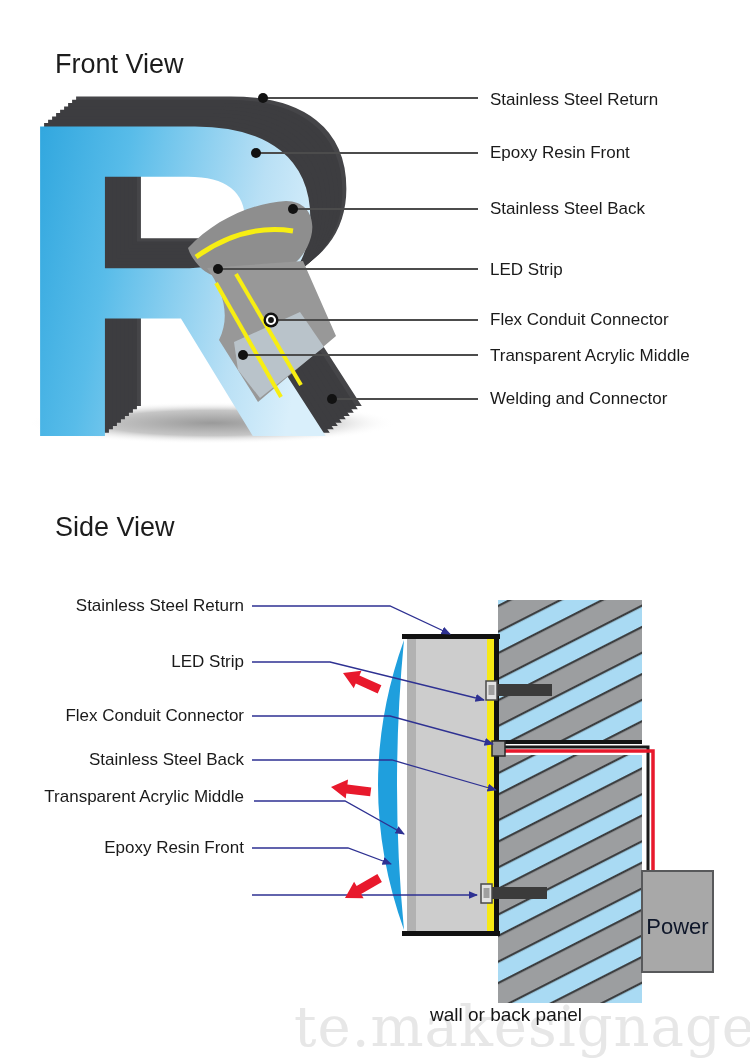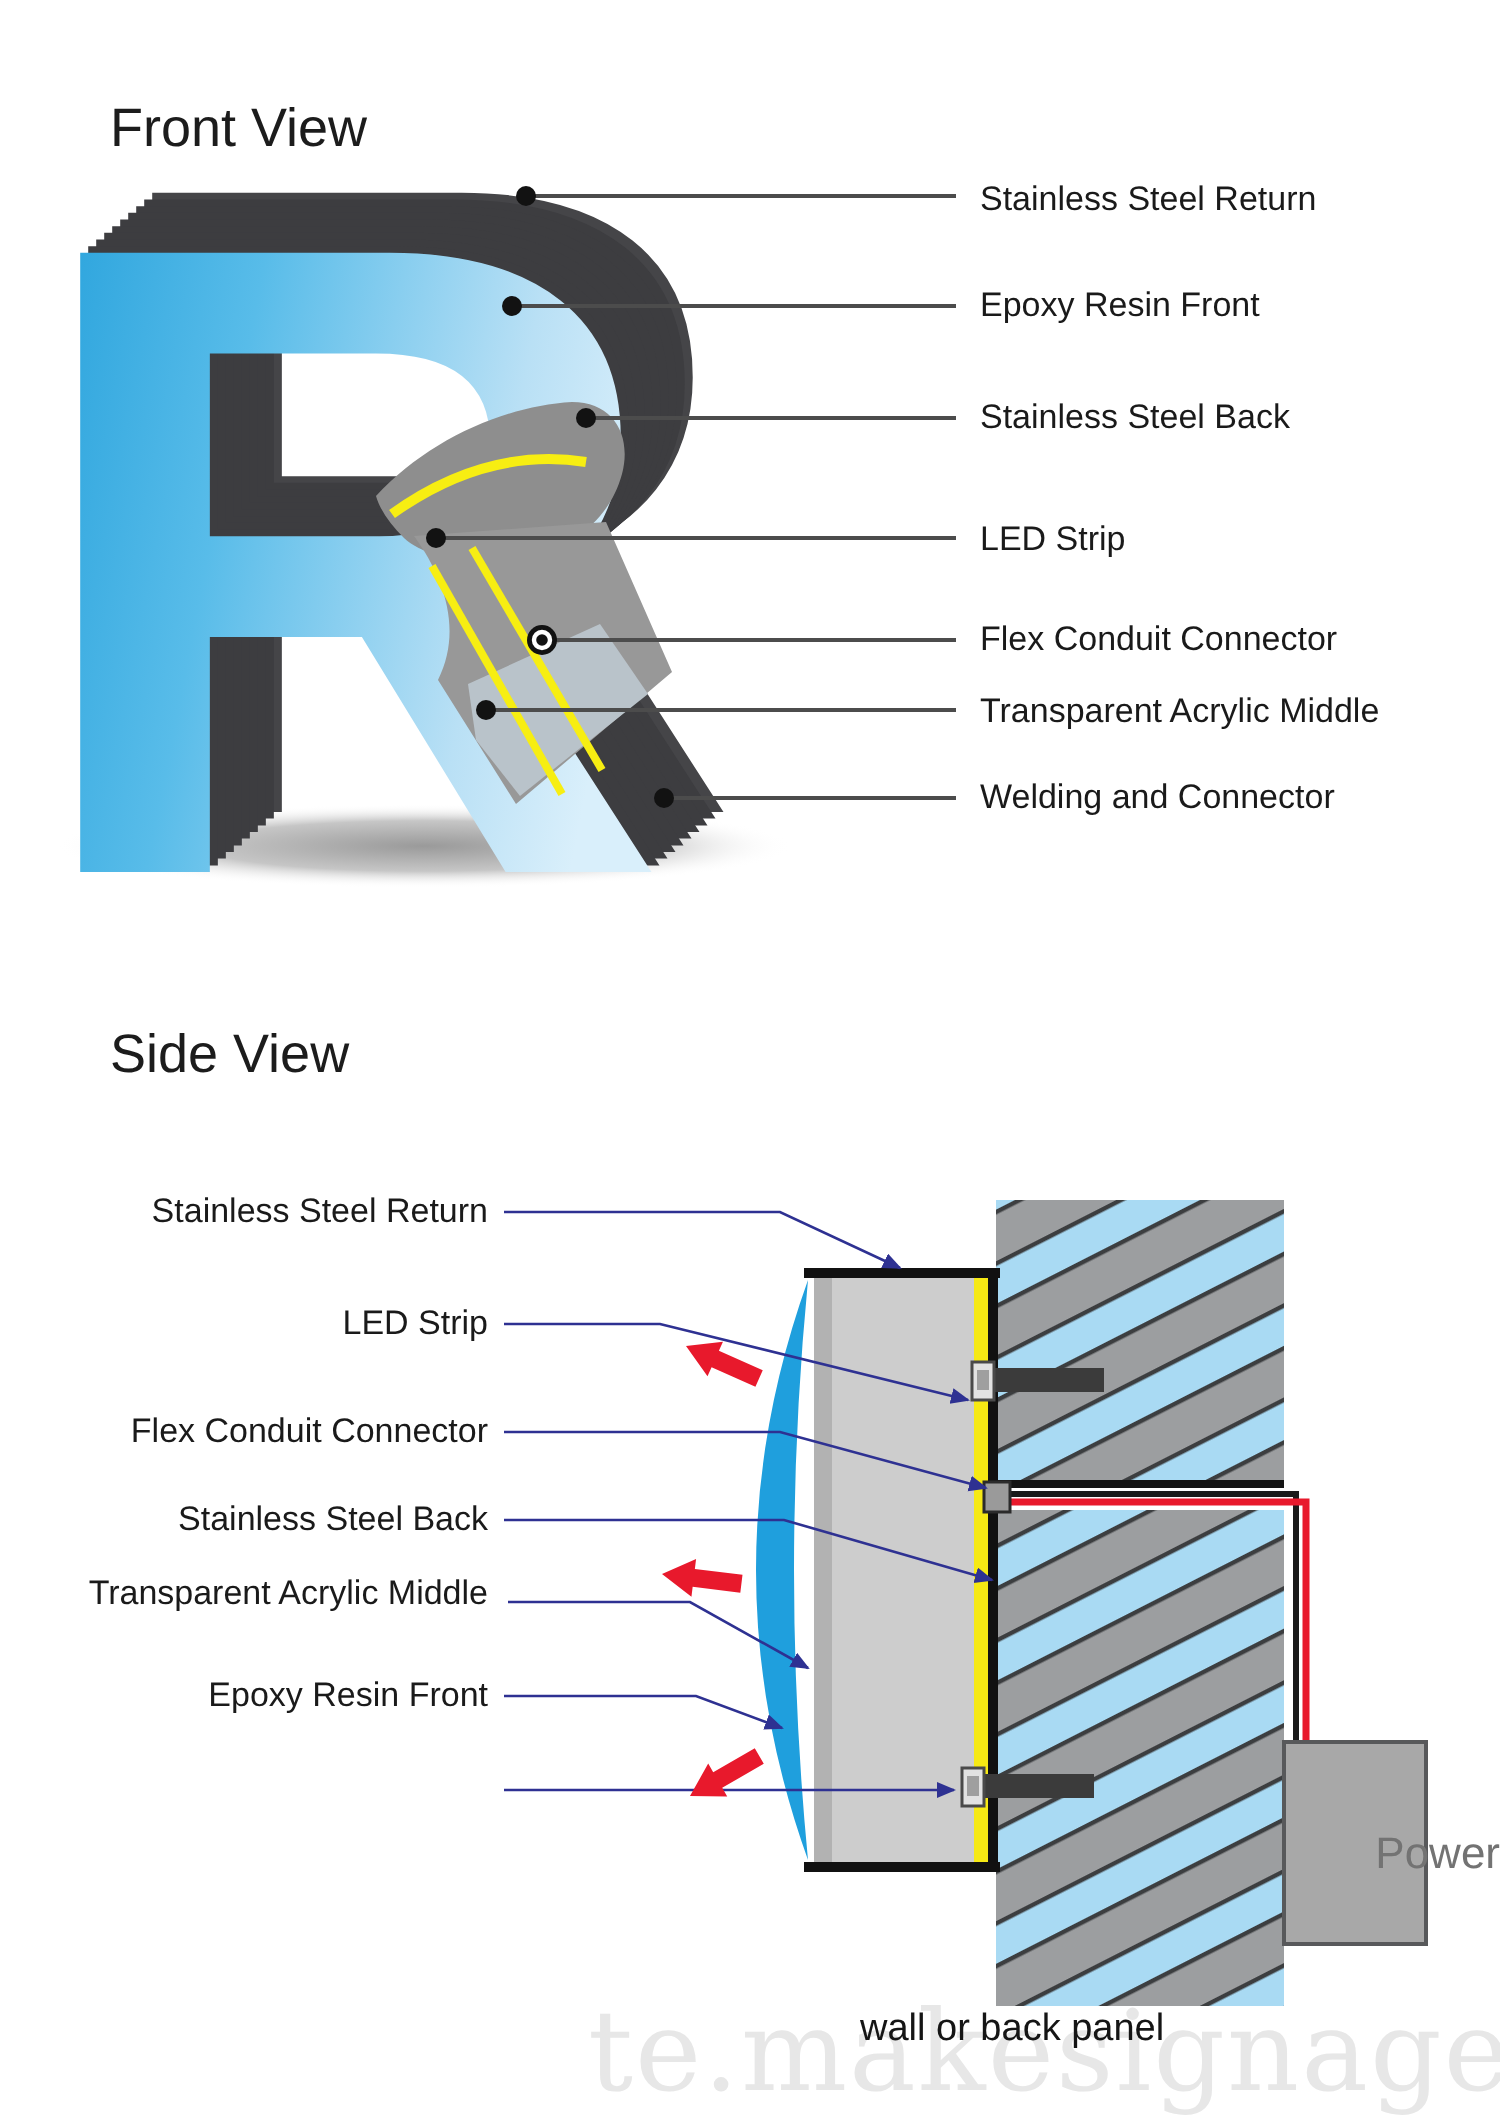--- a/index.html
+++ b/index.html
@@ -6,22 +6,22 @@
   .canvas{position:relative;width:750px;height:1064px;background:#ffffff;overflow:hidden;
           font-family:"Liberation Sans",sans-serif;color:#1a1a1a;}
   .canvas svg{position:absolute;left:0;top:0;z-index:1;}
   .watermark{position:absolute;left:294px;top:994px;z-index:0;
              font-family:"DejaVu Serif",serif;font-size:56px;color:#e7e7e7;
              letter-spacing:1px;white-space:nowrap;}
   .vtitle{position:absolute;font-size:27px;font-weight:normal;color:#1c1c1c;z-index:2;white-space:nowrap;}
   .flabel{position:absolute;left:490px;font-size:17px;line-height:24px;color:#1a1a1a;z-index:2;white-space:nowrap;}
   .slabel{position:absolute;left:0;width:244px;text-align:right;font-size:17px;line-height:24px;
           color:#1a1a1a;z-index:2;white-space:nowrap;}
-  .powerlabel{position:absolute;left:642px;top:914px;width:71px;text-align:right;
-              font-size:22px;color:#737373;z-index:2;margin-left:37px;}
+  .powerlabel{position:absolute;left:642px;top:914px;width:71px;text-align:center;
+              font-size:22px;color:#0f172a;z-index:2;}
   .wallcaption{position:absolute;left:430px;top:1004px;width:272px;text-align:left;
                font-size:19px;color:#151515;z-index:2;white-space:nowrap;}
 </style>
 </head>
 <body>
 
 <div class="canvas">
 
   <div class="watermark">te.makesignage.com</div>
 

